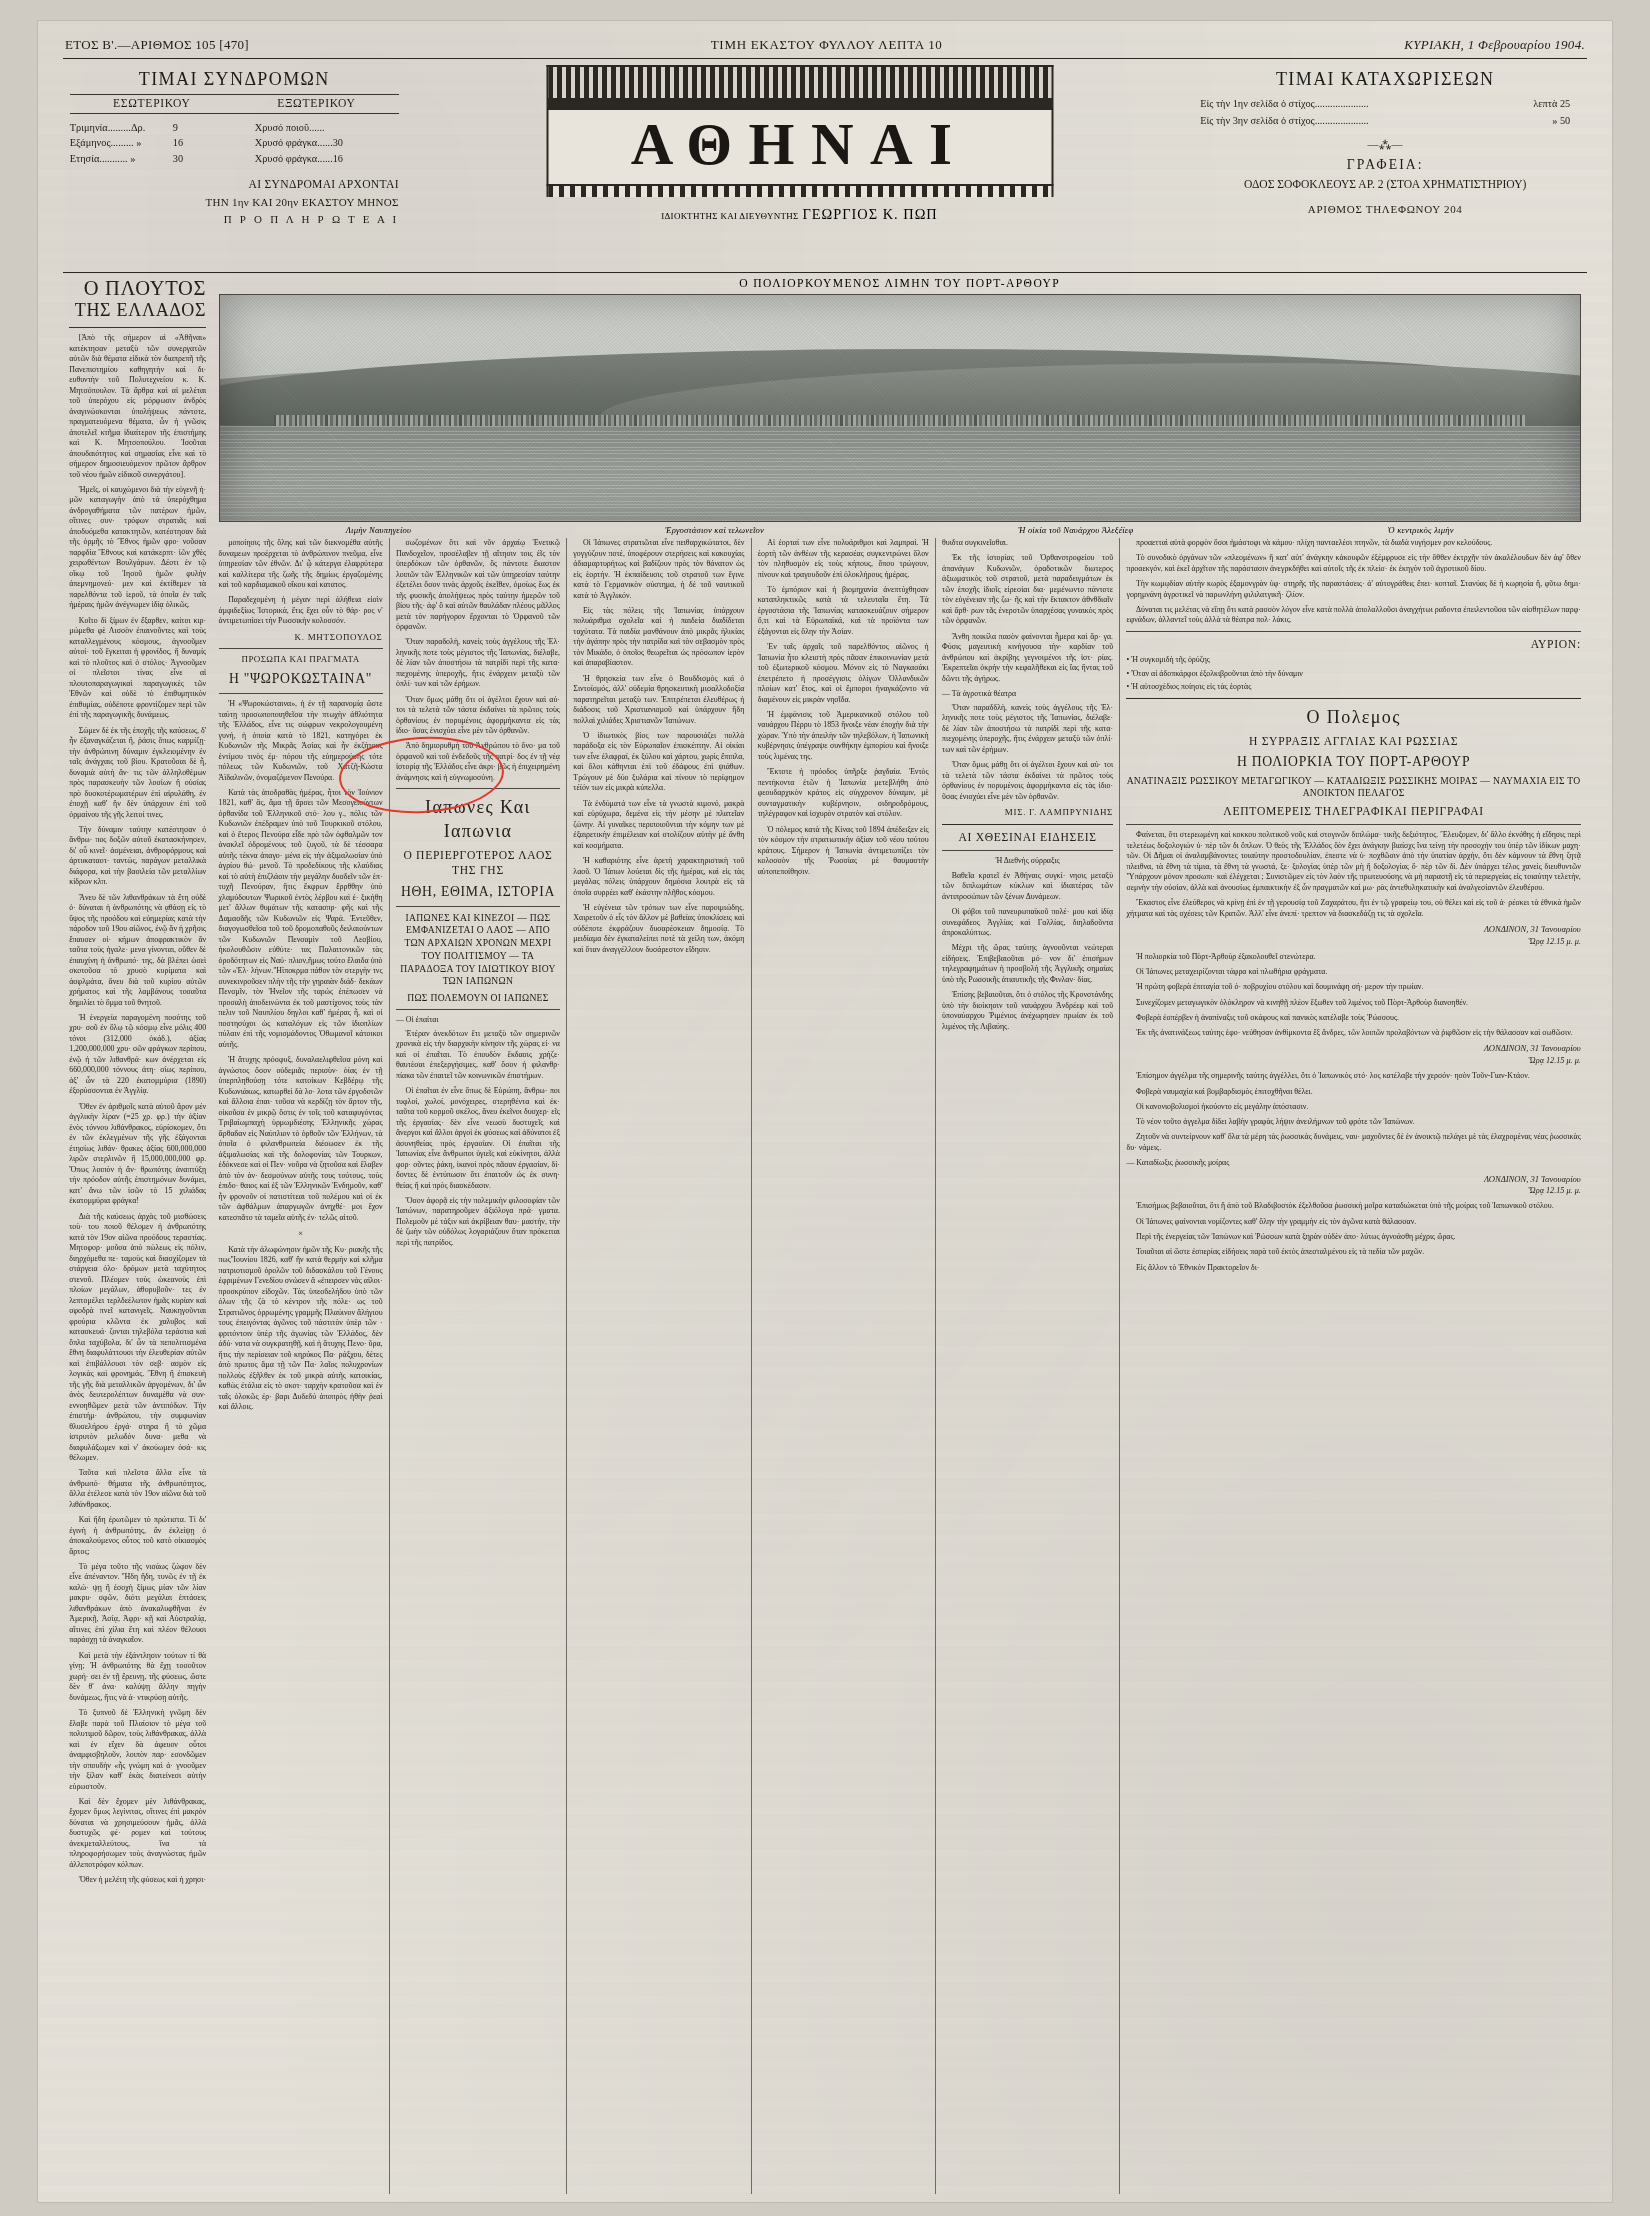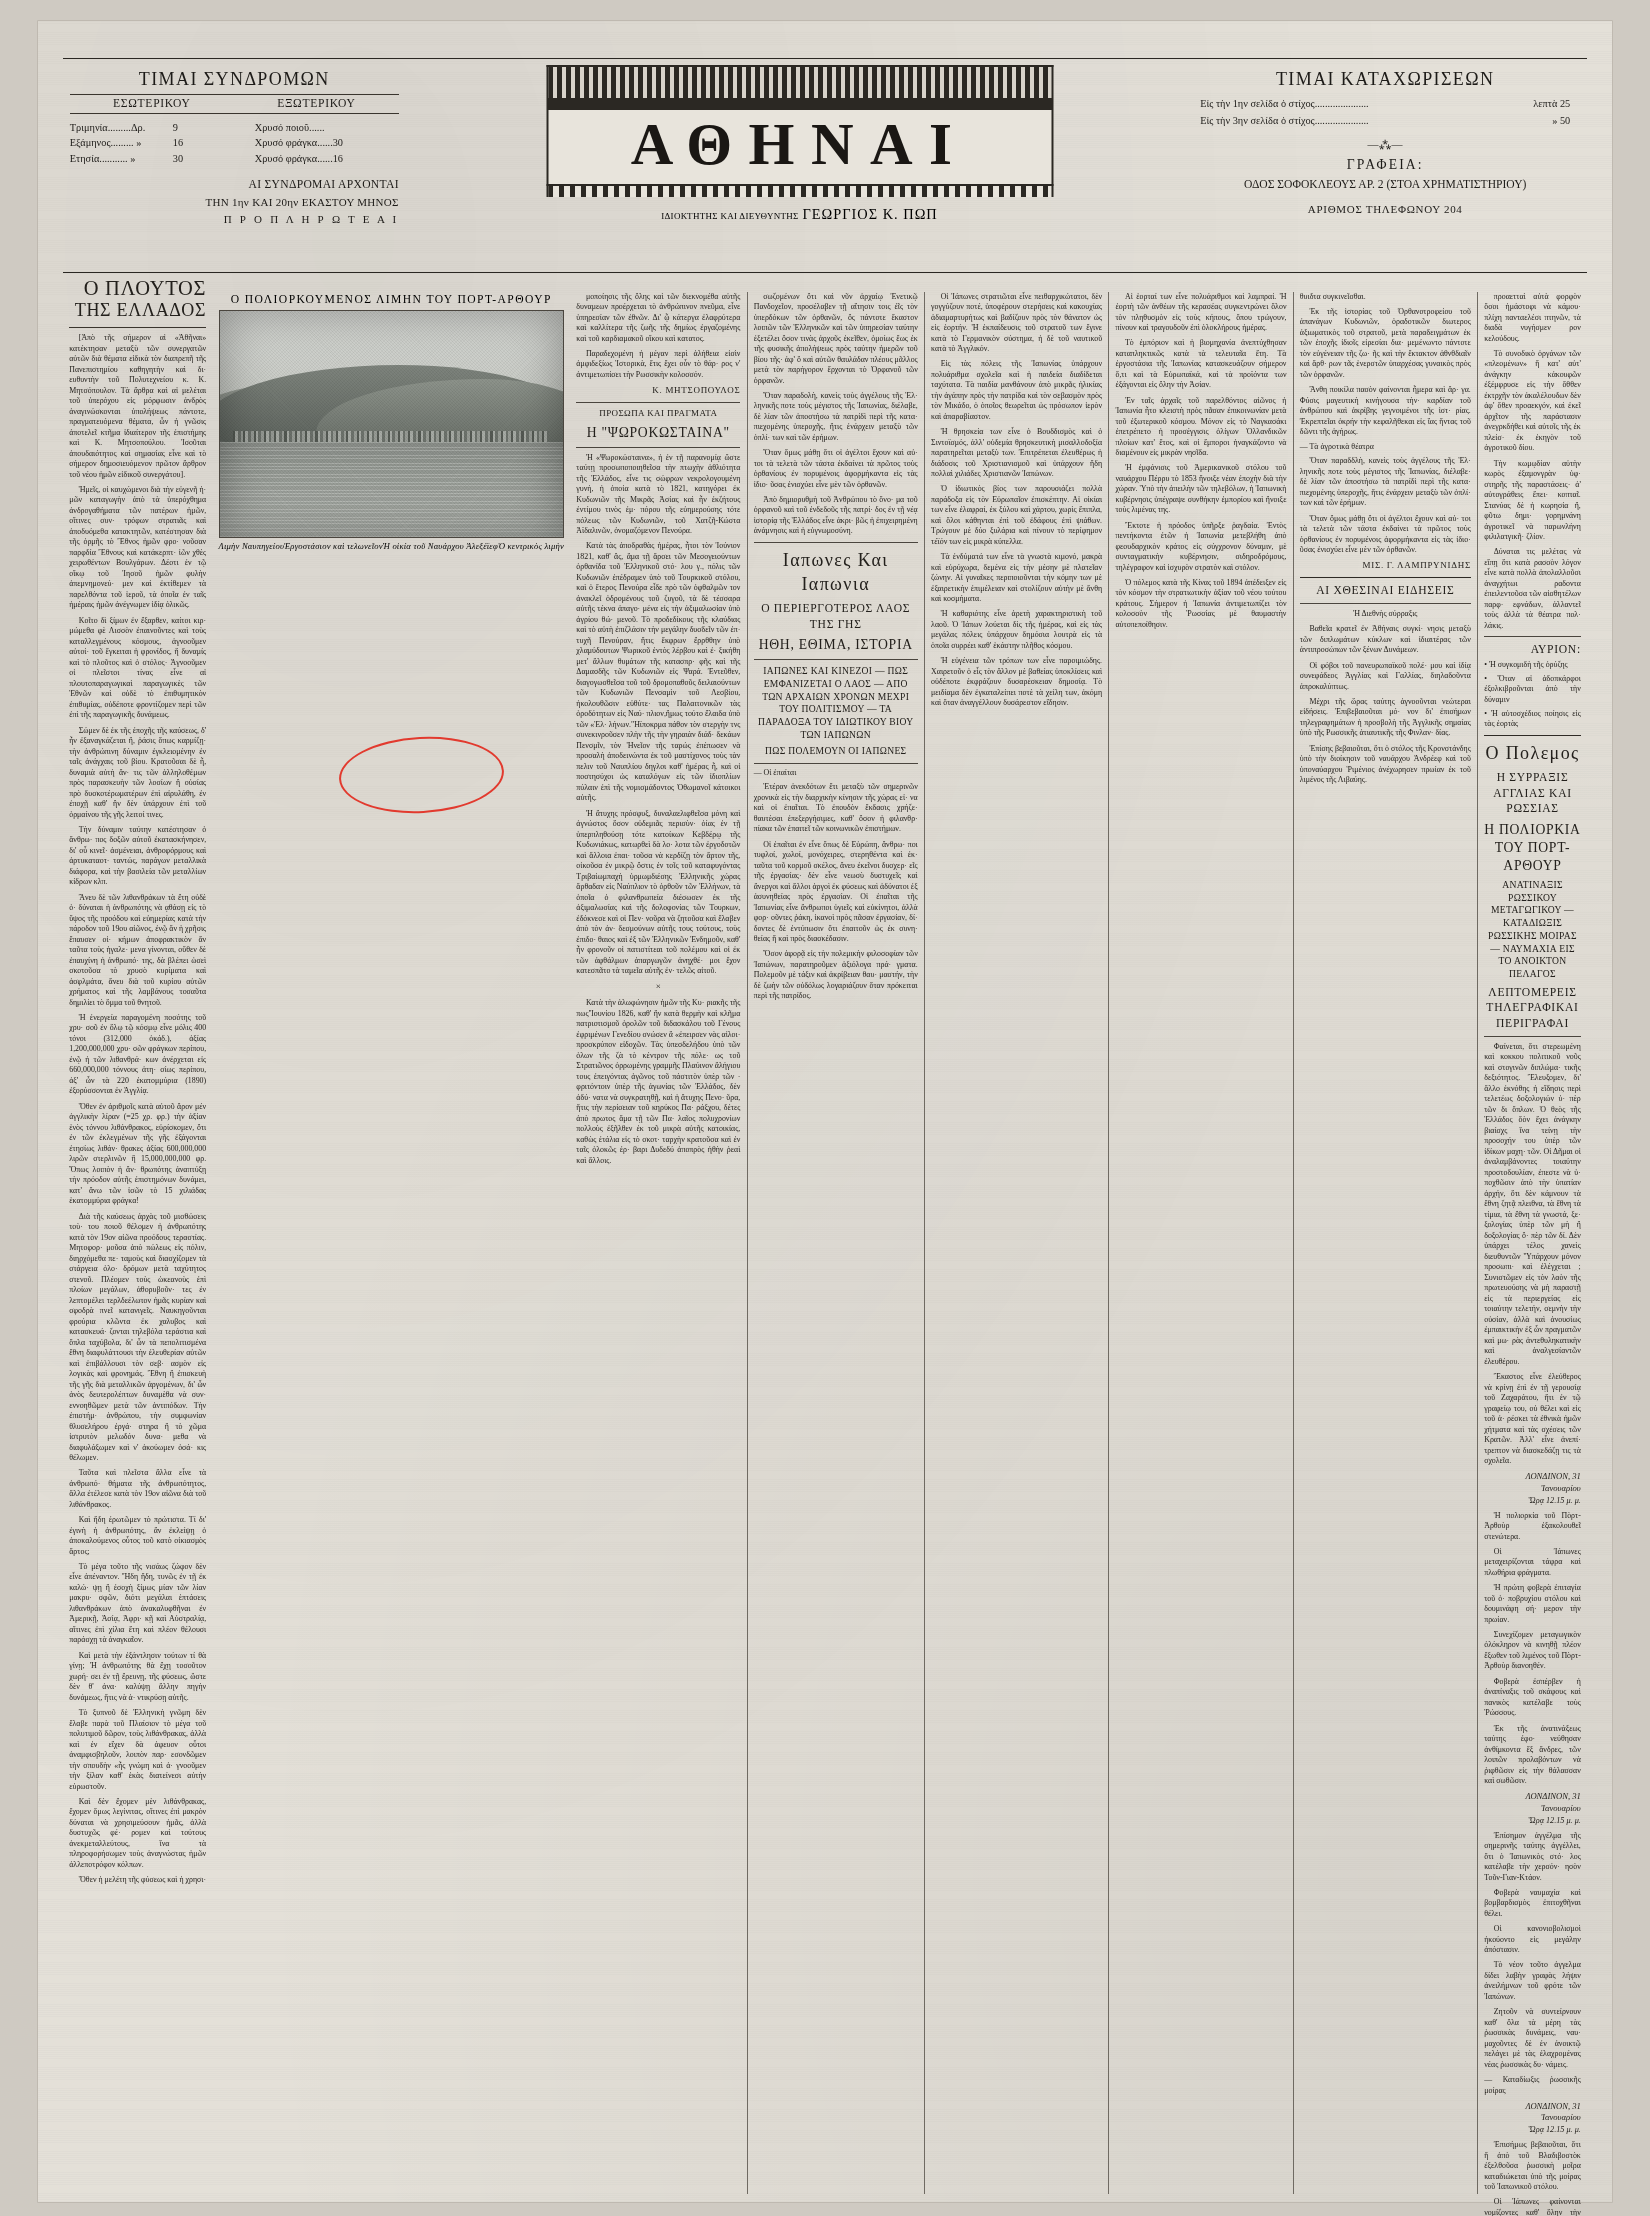--- a/index.html
+++ b/index.html
@@ -235,20 +235,25 @@
   .date-line { text-align:right; font-style:italic; font-size:8.6px; margin:2.7px 0 1.4px 0;}
   .hour-line { text-align:right; font-style:italic; font-size:8.2px; margin:0 0 4.1px 0;}
 </style>
 </head>
 <body>
 
 <div class="page">
   <div class="sheet">
     <div class="paper-tex"></div>
 
+    <div class="topline">
+      <span>ΕΤΟΣ Β'.—ΑΡΙΘΜΟΣ 105 [470]</span>
+      <span class="mid">ΤΙΜΗ ΕΚΑΣΤΟΥ ΦΥΛΛΟΥ ΛΕΠΤΑ 10</span>
+      <span class="right">ΚΥΡΙΑΚΗ, 1 Φεβρουαρίου 1904.</span>
+    </div>
     <div class="rule-top"></div>
 
     <div class="masthead">
 
       <div class="mh-col">
         <div class="mh-title">ΤΙΜΑΙ ΣΥΝΔΡΟΜΩΝ</div>
         <div class="mh-sub">
           <span>ΕΣΩΤΕΡΙΚΟΥ</span>
           <span>ΕΞΩΤΕΡΙΚΟΥ</span>
         </div>
@@ -334,21 +339,21 @@
         <p>Ταῦτα καὶ πλεῖστα ἄλλα εἶνε τὰ ἀνθρωπό· θήματα τῆς ἀνθρωπότητος, ἄλλα ἐτέλεσε κατὰ τὸν 19ον αἰῶνα διὰ τοῦ λιθάνθρακος.</p>
         <p>Καὶ ἤδη ἐρωτῶμεν τὸ πρώτιστα. Τί δι' ἐγινὴ ἡ ἀνθρωπότης, ἄν ἐκλείψῃ ὁ ἀποκαλούμενος οὗτος τοῦ κατὸ οἰκιασμὸς ἄρτος;</p>
         <p>Τὸ μέγα τοῦτο τῆς νισάως ζώφον δὲν εἶνε ἀπέναντον. Ἤδη ἤδη, τυνῶς ἐν τῇ ἐκ καλώ· ψῃ ἢ ἐσοχὴ ξίμως μίαν τῶν λίαν μακρυ· σφῶν, διότι μεγάλαι ἑπτάσεις λιθανθράκων ἀπὸ ἀνακαλυφθῆναι ἐν Ἀμερικῇ, Ἀσίᾳ, Ἀφρι· κῇ καὶ Αὐστραλίᾳ, αἵτινες ἐπὶ χίλια ἔτη καὶ πλέον θέλουσι παράσχῃ τὰ ἀναγκαῖον.</p>
         <p>Καὶ μετὰ τὴν ἐξάντλησιν τούτων τί θὰ γίνῃ; Ἡ ἀνθρωπότης θὰ ἔχῃ τοσοῦτον χωρή· σει ἐν τῇ ἔρευνῃ, τῆς φύσεως, ὥστε δὲν θ' ἀνα· καλύψῃ ἄλλην πηγὴν δυνάμεως, ἤτις νὰ ἀ· ντικρύσῃ αὐτῆς.</p>
         <p>Τὸ ξυπνοῦ δὲ Ἑλληνικὴ γνῶμη δὲν ἔλαβε παρὰ τοῦ Πλαίσιον τὸ μέγα τοῦ πολυτιμοῦ δῶρον, τοὺς λιθάνθρακας, ἀλλὰ καὶ ἐν εἴχεν δὰ ἀφευον οὗτοι ἀναμφισβηλοῦν, λοιπὸν παρ· εσονδῶμεν τὴν σπουδὴν «ἧς γνώμη καὶ ἀ· γνοοῦμεν τὴν ξίλαν καθ' ἑκὰς διατείνεσι αὐτὴν εὐρωστοῦν.</p>
         <p>Καὶ δὲν ἔχομεν μὲν λιθάνθρακας, ἔχομεν ὅμως λεγίνιτας, οἵτινες ἐπὶ μακρὸν δύναται νὰ χρησιμεύσουν ἡμᾶς, ἀλλὰ δυστυχῶς φέ· ρομεν καὶ τούτους ἀνεκμεταλλεύτους, ἵνα τὰ πληροφορήσωμεν τοὺς ἀναγνώστας ἡμῶν ἀλλεποτρόφον κόλπων.</p>
         <p>Ὅθεν ἡ μελέτη τῆς φύσεως καὶ ἡ χρησι·</p>
         <p></p>
       </div>
 
-      <div style="flex:1; display:flex; margin-top:16px;">
+      <div style="flex:1; display:flex; flex-direction:column;">
 
         <div class="pic-wrap" style="padding:0 6.2px;">
           <div class="pic-title">Ο ΠΟΛΙΟΡΚΟΥΜΕΝΟΣ ΛΙΜΗΝ ΤΟΥ ΠΟΡΤ-ΑΡΘΟΥΡ</div>
           <div class="photo">
             <div class="sky"></div>
             <div class="hill3"></div>
             <div class="hill"></div>
             <div class="hill2"></div>
             <div class="town"></div>
             <div class="water"></div>

